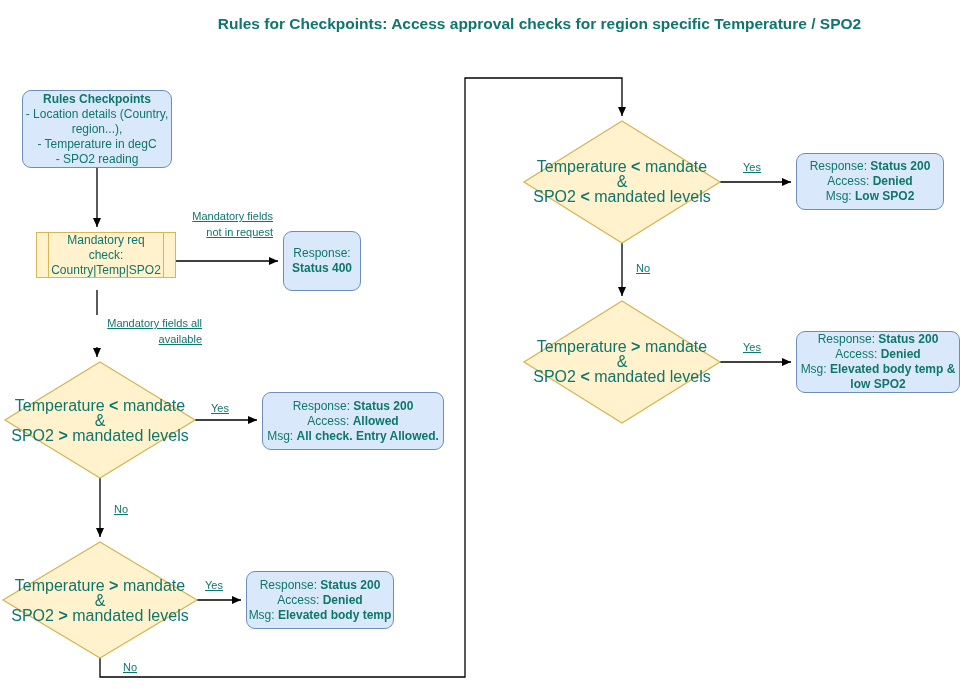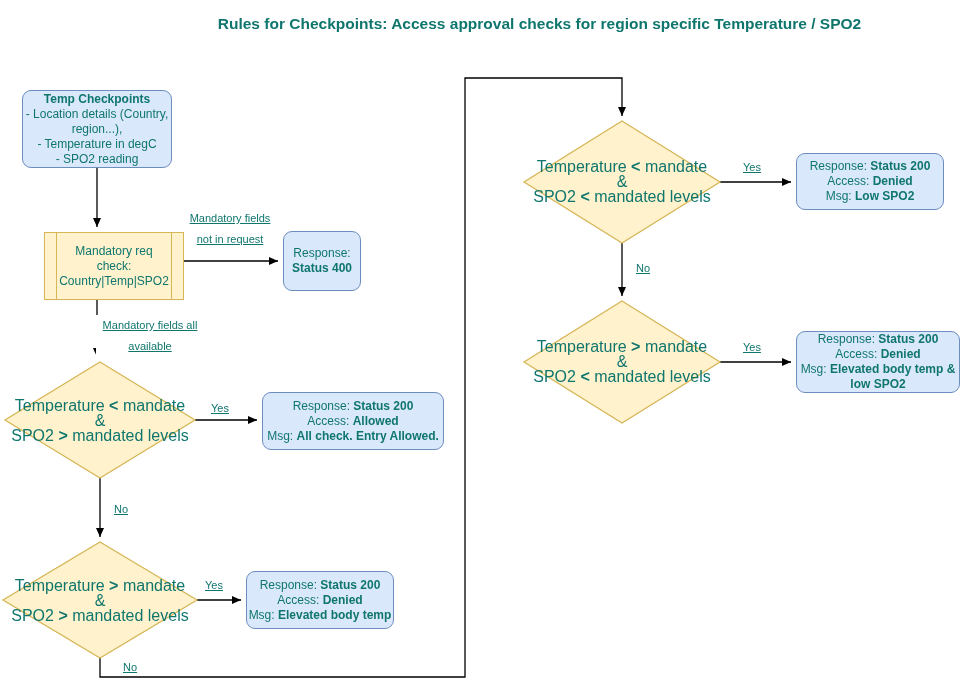--- a/index.html
+++ b/index.html
@@ -23,21 +23,21 @@
   .sub-bar { position:absolute; top:0; bottom:0; width:0; border-left:1px solid #d6b656; }
   .ln { line-height:15px; white-space:nowrap; }
   .b { font-weight:bold; }
   .diamond-label {
     position:absolute; text-align:center; font-size:16px;
   }
   .edge-label {
     position:absolute; font-size:11px; background:#ffffff;
     padding:0 2px; white-space:nowrap;text-decoration:underline;
   }
-  .edge-label.multi { white-space:normal; text-align:center; line-height:21px; }
+  .edge-label.multi { white-space:normal; text-align:right; line-height:16px; }
 </style>
 </head>
 <body>
 
 <div class="canvas">
 
   <div class="page-title">Rules for Checkpoints:  Access approval checks for region specific Temperature / SPO2</div>
 
   <svg class="layer" width="979" height="689">
     <defs>
@@ -59,28 +59,28 @@
     </g>
     <g stroke-width="1.3">
       <polygon points="100,362 195,420 100,478 5,420" fill="#fff2cc" stroke="#d6b656"></polygon>
       <polygon points="100,542 197,600 100,658 3,600" fill="#fff2cc" stroke="#d6b656"></polygon>
       <polygon points="622,121 720,182 622,243 524,182" fill="#fff2cc" stroke="#d6b656"></polygon>
       <polygon points="622,301 720,362 622,423 524,362" fill="#fff2cc" stroke="#d6b656"></polygon>
     </g>
   </svg>
 
   <div class="node blue" style="left:22px;top:90px;width:150px;height:78px">
-    <div class="ln b">Temp Checkpoints</div>
+    <div class="ln b">Rules Checkpoints</div>
     <div class="ln">- Location details (Country,</div>
     <div class="ln">region...),</div>
     <div class="ln">- Temperature in degC</div>
     <div class="ln">- SPO2 reading</div>
   </div>
 
-  <div class="node subroutine" style="left:44px;top:232px;width:140px;height:68px">
+  <div class="node subroutine" style="left:36px;top:232px;width:140px;height:46px">
     <span class="sub-bar" style="left:11px"></span>
     <span class="sub-bar" style="right:11px"></span>
     <div class="ln">Mandatory req</div>
     <div class="ln">check:</div>
     <div class="ln">Country|Temp|SPO2</div>
   </div>
 
   <div class="node blue" style="left:283px;top:231px;width:78px;height:60px">
     <div class="ln">Response:</div>
     <div class="ln b">Status 400</div>

